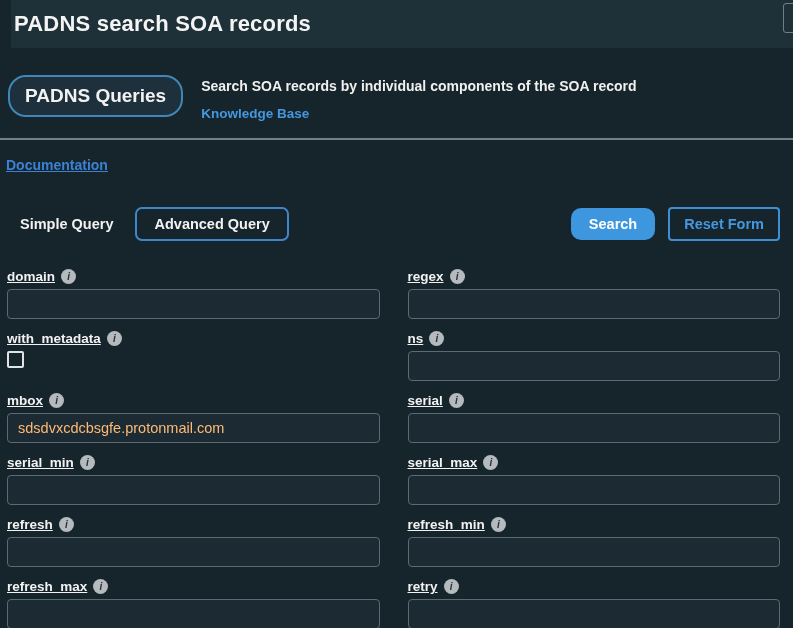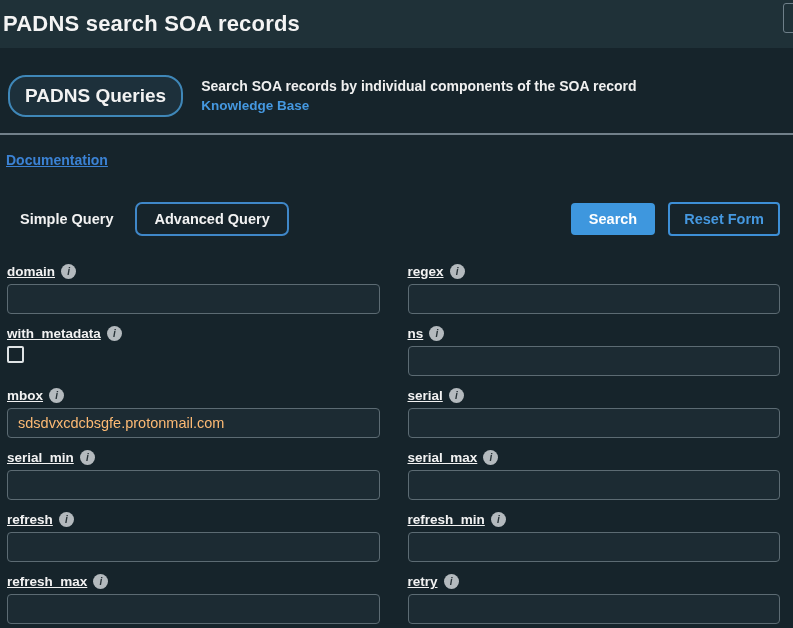--- a/index.html
+++ b/index.html
@@ -11,20 +11,21 @@
     position: relative;
   }
 
   
   .header {
     height: 48px;
     background: #1f3138;
     display: flex;
     align-items: center;
     padding-left: 3px;
+    margin-left: 11px;
   }
   .page-title {
     font-size: 22px;
     font-weight: bold;
     color: #f4f4f4;
     letter-spacing: 0.2px;
   }
   .partial-button {
     position: absolute;
     top: 3px;
@@ -55,21 +56,21 @@
     cursor: pointer;
   }
   .intro-text .desc {
     font-size: 14px;
     font-weight: bold;
     color: #f0f0f0;
     padding-top: 3px;
   }
   .intro-text .kb-link {
     display: inline-block;
-    margin-top: 4px;
+    margin-top: 12px;
     font-size: 13.5px;
     font-weight: bold;
     color: #4598e0;
     text-decoration: none;
     cursor: pointer;
   }
 
   .divider {
     margin-top: 16px;
     height: 2px;
@@ -117,21 +118,21 @@
     color: #4598e0;
     border: 2px solid #3f87c8;
     border-radius: 7px;
     padding: 7px 15px;
   }
   .toolbar-spacer { flex: 1; }
   .btn-search {
     color: #ffffff;
     background: #3e97de;
     border: none;
-    border-radius: 4px;
+    border-radius: 10px;
     padding: 8px 18px;
     margin-right: 13px;
   }
   .btn-reset {
     color: #4598e0;
     border: 2px solid #3d8fd6;
     border-radius: 4px;
     padding: 7px 14px;
   }
 

